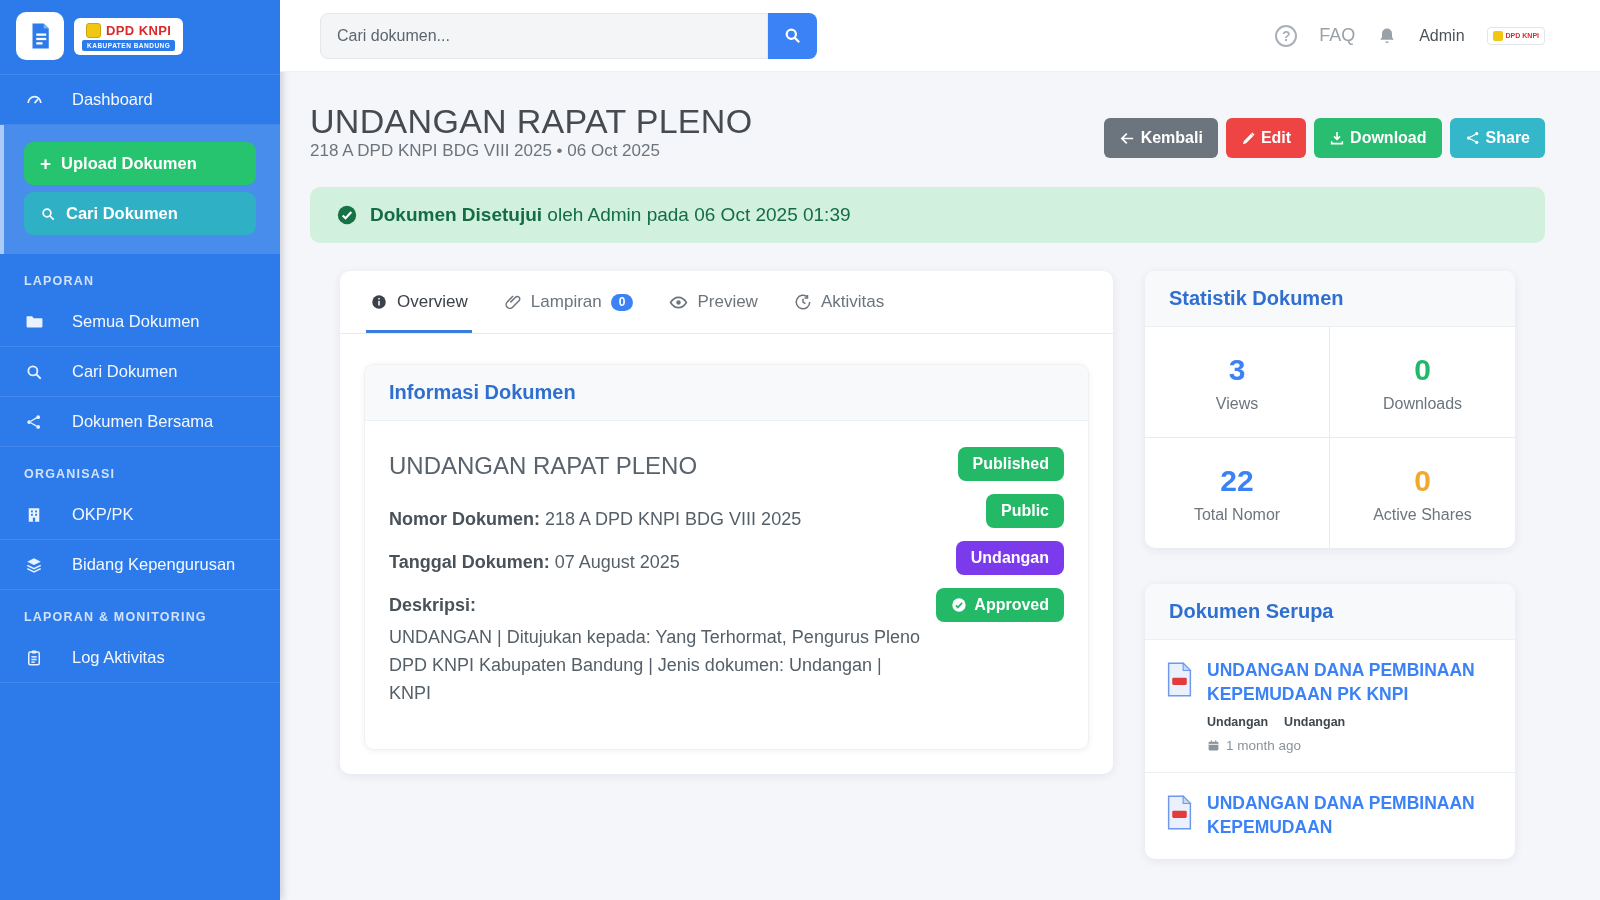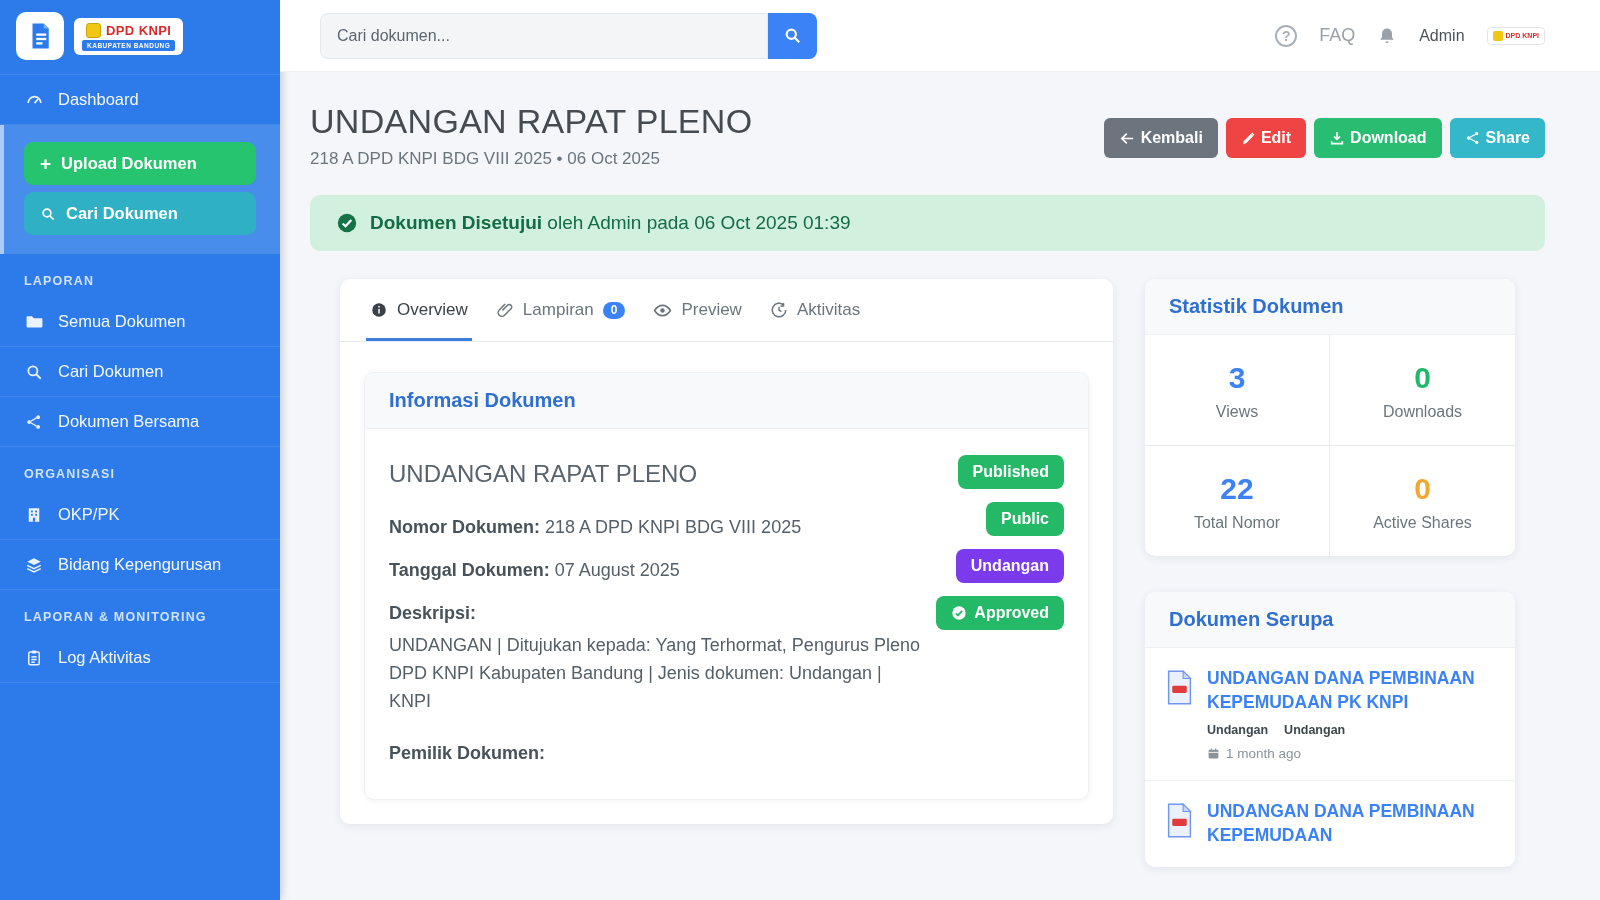--- a/index.html
+++ b/index.html
@@ -12,21 +12,21 @@
              box-shadow:2px 0 8px rgba(0,0,0,.18); display:flex; flex-direction:column; overflow:hidden; }
   .brand { display:flex; align-items:center; gap:10px; padding:12px 16px 14px; }
   .brand-appicon { width:48px; height:48px; background:#fff; border-radius:10px;
                    display:flex; align-items:center; justify-content:center; flex-shrink:0; }
   .brand-logo { background:#fff; border-radius:6px; padding:5px 8px 4px; display:flex; flex-direction:column; align-items:center; }
   .brand-logo-top { display:flex; align-items:center; gap:5px; }
   .emblem { width:15px; height:15px; background:#f2c713; border-radius:3px; border:1px solid #caa40a; }
   .brand-logo-name { color:#d92b2b; font-weight:bold; font-size:13px; letter-spacing:.4px; white-space:nowrap; }
   .brand-logo-sub { background:#2d7bea; color:#fff; font-size:6.5px; font-weight:bold; letter-spacing:.5px;
                     padding:2px 5px; border-radius:2px; margin-top:2px; white-space:nowrap; }
-  .menu-item { display:flex; align-items:center; gap:14px; padding:15px 24px; font-size:16.5px; color:#f4f8ff;
+  .menu-item { display:flex; align-items:center; gap:28px; padding:15px 24px; font-size:16.5px; color:#f4f8ff;
                cursor:pointer; border-bottom:1px solid rgba(255,255,255,.10); }
   .mi-icon { width:20px; display:flex; justify-content:center; color:#eaf2ff; flex-shrink:0; }
   .action-block { background:rgba(255,255,255,.13); border-left:4px solid rgba(255,255,255,.55); padding:10px 0 12px; }
   .side-btn { display:flex; align-items:center; justify-content:flex-start; gap:10px; width:232px; margin:7px 20px;
               padding:12px 16px; border:none; border-radius:9px; color:#fff; font-size:16.5px; font-weight:bold;
               cursor:pointer; font-family:inherit; }
   .btn-upload { background:#27c46f; }
   .btn-caridok { background:#2fb0c5; }
   .plus-glyph { font-size:19px; font-weight:bold; line-height:1; }
   .nav-section-title { padding:20px 24px 9px; font-size:12.5px; font-weight:bold; letter-spacing:1.2px;
@@ -50,21 +50,21 @@
   .user { color:#4a5258; font-size:16px; cursor:pointer; }
   .mini-logo { display:flex; align-items:center; gap:3px; background:#fff; border:1px solid #e2e5e9;
                border-radius:4px; padding:3px 5px; cursor:pointer; }
   .ml-y { width:10px; height:10px; background:#f2c713; border-radius:2px; }
   .ml-t { color:#d92b2b; font-size:7px; font-weight:bold; white-space:nowrap; }
 
   
   .content { flex:1; overflow:hidden; padding:30px 55px 0 30px; }
   .page-head { display:flex; justify-content:space-between; align-items:flex-start; }
   .page-title { font-size:34px; font-weight:500; color:#454b51; letter-spacing:.3px; }
-  .page-sub { margin-top:8px; font-size:17px; color:#6c757d; }
+  .page-sub { font-size:17px; color:#6c757d; }
   .head-actions { display:flex; gap:8px; margin-top:16px; }
   .act-btn { display:flex; align-items:center; gap:5px; height:40px; padding:0 15px; border:none; border-radius:6px;
              color:#fff; font-size:16px; font-weight:bold; cursor:pointer; font-family:inherit;justify-content:center; }
   .b-back { background:#6c757d; }
   .b-edit { background:#ef4444; }
   .b-down { background:#29bd72; }
   .b-share { background:#33b7c9; }
 
   .alert { margin-top:26px; background:#d2f0de; border-radius:10px; padding:17px 26px; display:flex;
            align-items:center; gap:12px; color:#146c43; font-size:19px; }
@@ -72,21 +72,21 @@
 
   .cols { display:flex; gap:32px; margin-top:28px; padding:0 30px 0 30px; }
   .col-left { flex:1; min-width:0; }
   .col-right { width:370px; flex-shrink:0; display:flex; flex-direction:column; gap:36px; }
 
   .card { background:#fff; border-radius:10px; box-shadow:0 2px 10px rgba(30,40,60,.08); }
   .card-header { background:#f8f9fb; border-bottom:1px solid #edf0f3; border-radius:10px 10px 0 0;
                  padding:16px 24px; font-size:20px; font-weight:bold; color:#2f6fd0; }
 
   
-  .tabbar { display:flex; gap:20px; padding:0 26px; border-bottom:1px solid #e9ecef; }
+  .tabbar { display:flex; gap:28px; padding:0 26px; border-bottom:1px solid #e9ecef; }
   .tab { display:flex; align-items:center; gap:9px; padding:21px 4px 18px; font-size:17px; color:#6c757d;
          cursor:pointer; border-bottom:3px solid transparent; }
   .tab.active { color:#3a4149; border-bottom-color:#3b7ddd; }
   .tab-badge { background:#3b82f6; color:#fff; font-size:12px; font-weight:bold; border-radius:10px;
                padding:2.5px 8px; line-height:1; }
   .tabcard-body { padding:30px 24px 24px; }
 
   .info-card { border:1px solid #eef0f3; border-radius:10px; box-shadow:0 1px 6px rgba(30,40,60,.06); }
   .info-body { display:flex; padding:26px 24px; gap:16px; }
   .info-left { flex:1; min-width:0; font-size:18px; line-height:1.55; color:#555f68; }
@@ -388,23 +388,20 @@
                       <span>218 A DPD KNPI BDG VIII 2025</span>
                     </div>
                     <div class="field">
                       <b>Tanggal Dokumen:</b>
                       <span>07 August 2025</span>
                     </div>
                     <div class="field" style="margin-bottom:4px;">
                       <b>Deskripsi:</b>
                     </div>
                     <div class="field">UNDANGAN | Ditujukan kepada: Yang Terhormat, Pengurus Pleno DPD KNPI Kabupaten Bandung | Jenis dokumen: Undangan | KNPI</div>
-                    <div class="field" style="margin-bottom:6px; margin-top:24px;">
-                      <b>Pemilik Dokumen:</b>
-                    </div>
                   </div>
                   <div class="info-right">
                     <span class="pill" style="background-color: rgb(35, 185, 102);">Published</span>
                     <span class="pill" style="background-color: rgb(35, 185, 102);">Public</span>
                     <span class="pill" style="background-color: rgb(124, 58, 237);">Undangan</span>
                     <span class="pill" style="background-color: rgb(35, 185, 102);">
                       <span>
                         <svg viewBox="0 0 24 24" width="16" height="16">
                             <circle cx="12" cy="12" r="10" fill="#fff"></circle>
                             <path d="M7.3 12.6l3.1 3 6.3-6.8" fill="none" stroke="#23b966" stroke-width="2.6"></path>

